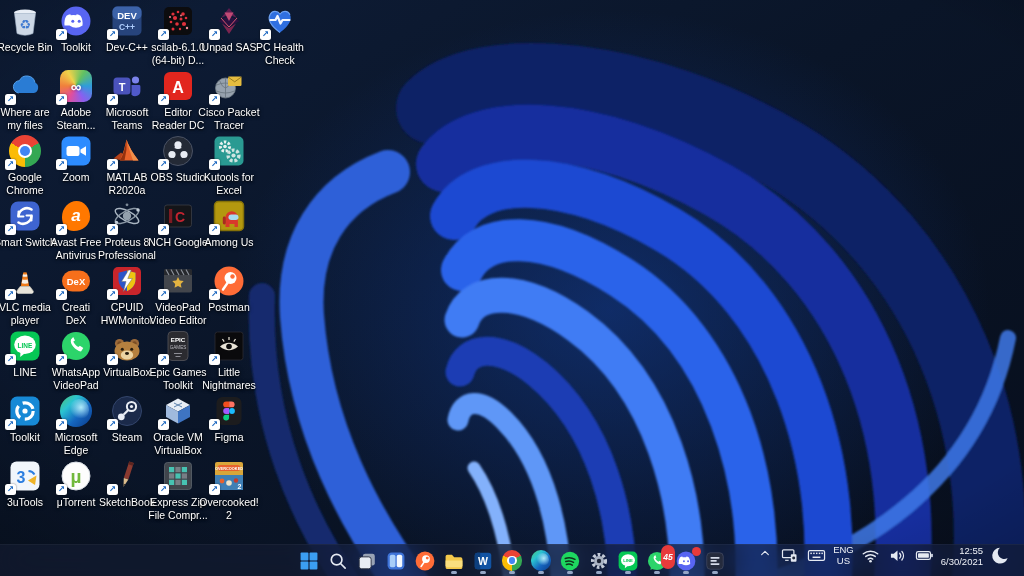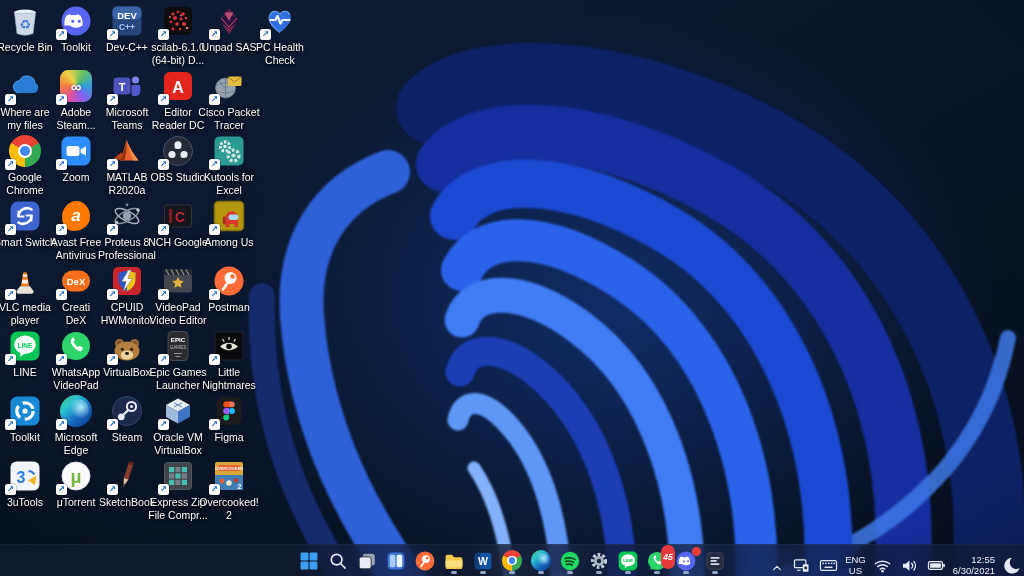--- a/index.html
+++ b/index.html
@@ -31,22 +31,22 @@
   .tb-art svg{display:block;width:100%;height:100%;}
   .run{position:absolute;bottom:1px;left:50%;transform:translateX(-50%);
     width:6px;height:2.5px;border-radius:2px;background:#95a7c6;}
   .badge{position:absolute;top:-2px;right:-5px;min-width:14px;height:20px;border-radius:7px;
     background:#e73b3b;color:#fff;font-size:8.5px;font-weight:bold;display:flex;
     align-items:center;justify-content:center;padding:12px 2px;z-index:2;font-style:italic;}
   .badge-dot{position:absolute;top:0px;right:-2px;width:9px;height:9px;border-radius:50%;
     background:#e73b3b;z-index:2;}
 
   
-  .tb-right{position:absolute;right:0;top:0;height:100%;display:flex;align-items:flex-end;
-    gap:6px;padding-right:2px;}
+  .tb-right{position:absolute;right:0;top:0;height:100%;display:flex;align-items:flex-start;
+    gap:6px;padding-right:14px;}
   .tray-ic{width:21px;height:21px;cursor:pointer;}
   .tray-ic svg{display:block;width:100%;height:100%;}
   .tray-ic.small{width:16px;height:16px;}
   .lang{font-size:9.5px;line-height:10.5px;color:#eef1f7;text-align:center;cursor:pointer;}
   .clock{font-size:9.5px;line-height:11px;color:#eef1f7;text-align:right;cursor:pointer;}
 </style>
 </head>
 <body>
 
 <div class="screen">
@@ -470,21 +470,21 @@
           <svg viewBox="0 0 34 34">
             <rect x="7" y="2.5" width="20" height="29" rx="4" fill="#2b2b30"></rect>
             <rect x="7" y="2.5" width="20" height="29" rx="4" fill="none" stroke="#55555c" stroke-width=".8"></rect>
             <text x="17" y="13" font-size="6.2" font-weight="bold" fill="#fff" text-anchor="middle">EPIC</text>
             <text x="17" y="20" font-size="4.6" fill="#b9b9c0" text-anchor="middle">GAMES</text>
             <path d="M13 24.5 h8 M14.5 27.5 h5" stroke="#8e8e96" stroke-width="1"></path>
           </svg>
           <div class="sc">↗</div>
         </div>
         <div class="dlabel">Epic Games
-Launcher</div>
+Toolkit</div>
       </div>
       <div class="dicon" style="left: 194px; top: 329px;">
         <div class="icon-art">
           <svg viewBox="0 0 34 34">
             <rect x="3" y="3" width="28" height="28" rx="2.5" fill="#0a0a0c"></rect>
             <rect x="3" y="3" width="28" height="28" rx="2.5" fill="none" stroke="#2c2c32" stroke-width=".8"></rect>
             <path d="M8 17.5 Q17 10 26 17.5 Q17 25 8 17.5 Z" fill="#e9e4d8"></path>
             <circle cx="17" cy="17.5" r="2.8" fill="#0a0a0c"></circle>
             <path d="M17 8 v3 M10.5 10 l1.7 2.6 M23.5 10 l-1.7 2.6" stroke="#e9e4d8" stroke-width="1.2"></path>
           </svg>

